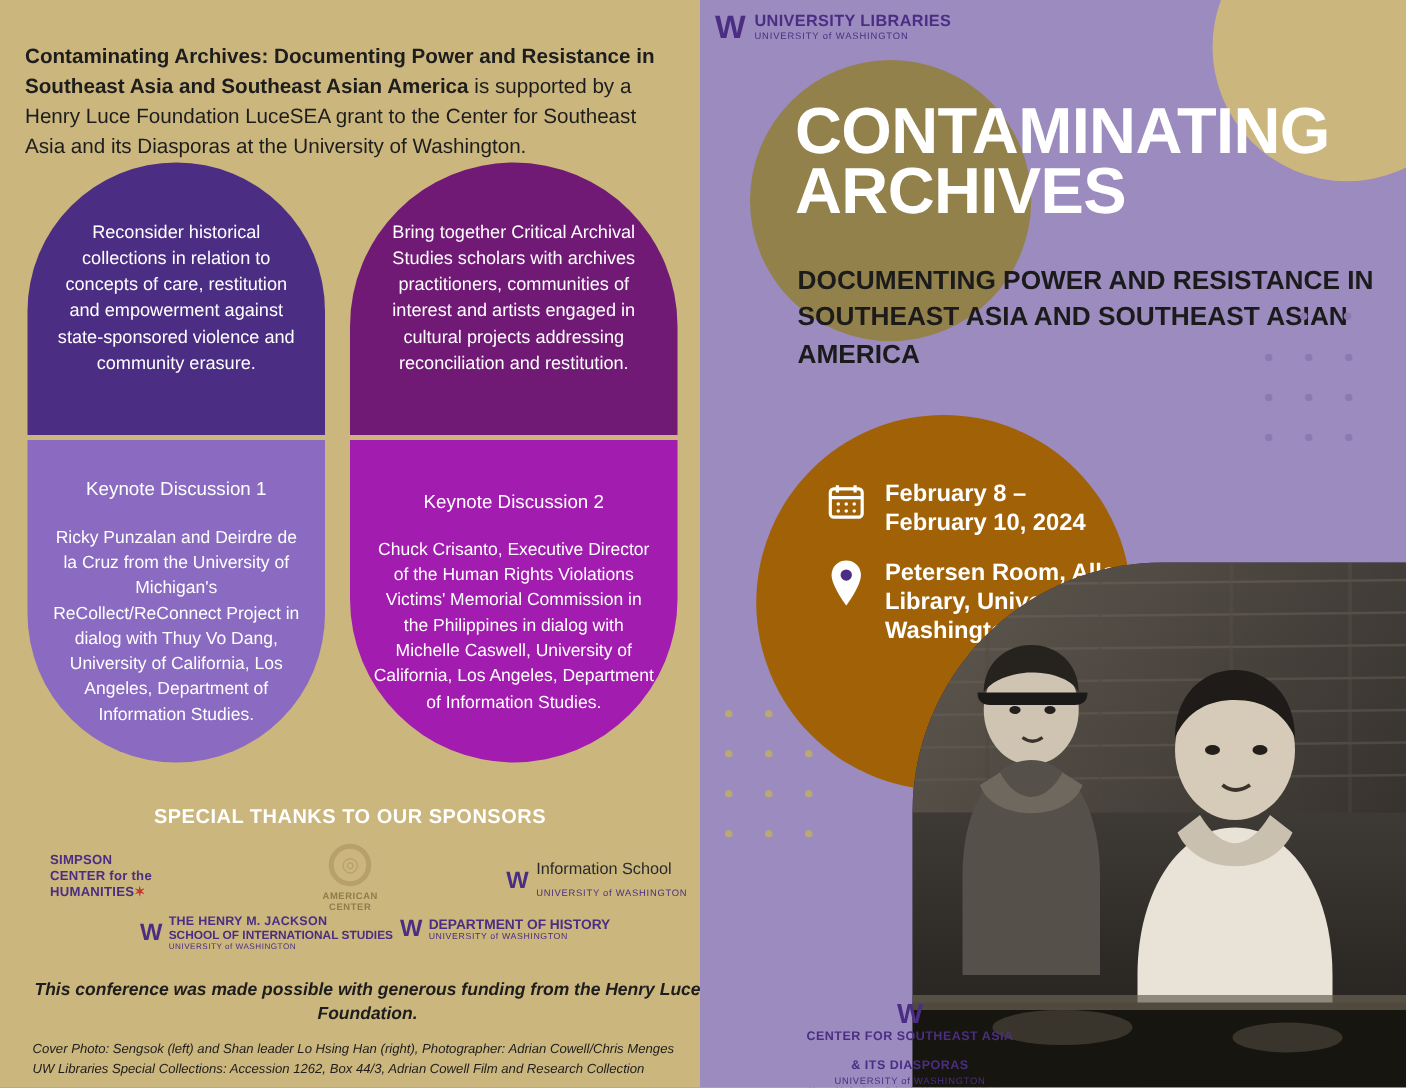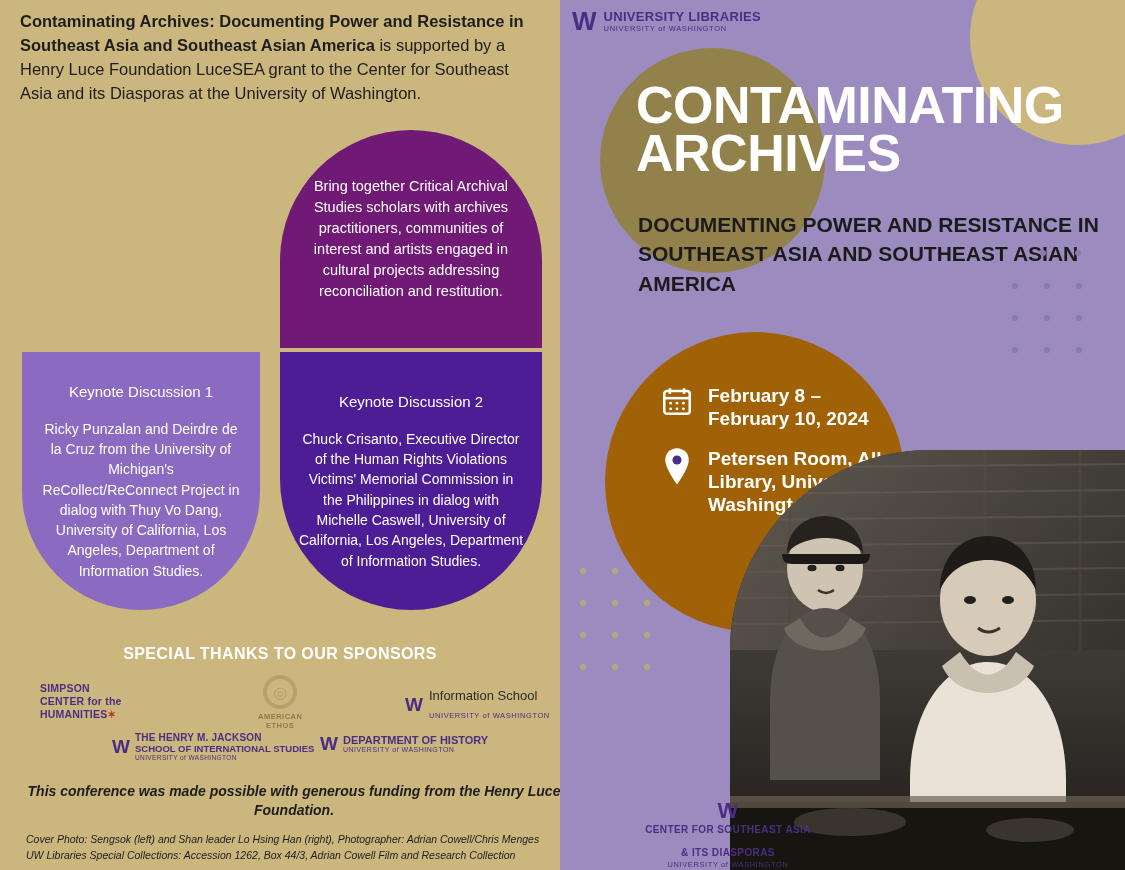--- a/index.html
+++ b/index.html
@@ -9,21 +9,21 @@
     background: #cbb67d;
     overflow: hidden;
     position: relative;
   }
   .page { position: relative; width: 1125px; height: 870px; background: #cbb67d; }
 
   
   .left { position: absolute; left: 0; top: 0; width: 560px; height: 870px; }
 
   .intro {
-    position: absolute; left: 20px; top: 10px; width: 510px;
+    position: absolute; left: 20px; top: 34px; width: 510px;
     font-size: 16.5px; line-height: 1.45; color: #1d1d1d;
   }
   .intro b { font-weight: bold; }
 
   .bubble {
     position: absolute;
     display: flex; align-items: center; justify-content: center;
     text-align: center;
     color: #ffffff;
     padding: 14px 18px;
@@ -41,21 +41,21 @@
     border-radius: 131px 131px 0 0;
   }
   .bub3 {
     left: 22px; top: 352px; width: 238px; height: 258px;
     background: #8a6bc1;
     border-radius: 0 0 120px 120px;
     flex-direction: column;
   }
   .bub4 {
     left: 280px; top: 352px; width: 262px; height: 258px;
-    background: #4c1d95;
+    background: #a21caf;
     border-radius: 0 0 131px 131px;
     flex-direction: column;
   }
   .kn-title { margin-bottom: 16px; font-size: 15px; }
   .kn-body { font-size: 14px; line-height: 1.45; }
 
   .sponsors-title {
     position: absolute; left: 0; top: 645px; width: 560px;
     text-align: center; color: #ffffff; font-weight: bold;
     font-size: 16px; letter-spacing: .4px;
@@ -157,20 +157,23 @@
 </style>
 </head>
 <body>
 
 <div class="page">
 
   <div class="left">
 
     <p class="intro"><b>Contaminating Archives: Documenting Power and Resistance in Southeast Asia and Southeast Asian America</b><span> is supported by a Henry Luce Foundation LuceSEA grant to the Center for Southeast Asia and its Diasporas at the University of Washington.</span></p>
 
+    <div class="bubble bub1">
+      <span>Reconsider historical collections in relation to concepts of care, restitution and empowerment against state-sponsored violence and community erasure.</span>
+    </div>
 
     <div class="bubble bub2">
       <span>Bring together Critical Archival Studies scholars with archives practitioners, communities of interest and artists engaged in cultural projects addressing reconciliation and restitution.</span>
     </div>
 
     <div class="bubble bub3">
       <div class="kn-title">Keynote Discussion 1</div>
       <div class="kn-body">Ricky Punzalan and Deirdre de la Cruz from the University of Michigan's ReCollect/ReConnect Project in dialog with Thuy Vo Dang, University of California, Los Angeles, Department of Information Studies.</div>
     </div>
 
@@ -185,21 +188,21 @@
 
       <div class="logo simpson">
         <div>SIMPSON</div>
         <div class="l2">CENTER for the</div>
         <div><span>HUMANITIES</span><span class="star">✶</span></div>
       </div>
 
       <div class="logo americanethos">
         <div class="ae-ring">◎</div>
         <div class="ae-text">AMERICAN</div>
-        <div class="ae-text">ETHOS</div>
+        <div class="ae-text">CENTER</div>
       </div>
 
       <div class="logo ischool">
         <span class="w-glyph">W</span>
         <span>
           <span class="t1">Information School</span><br>
           <span class="t2">UNIVERSITY of WASHINGTON</span>
         </span>
       </div>
 

